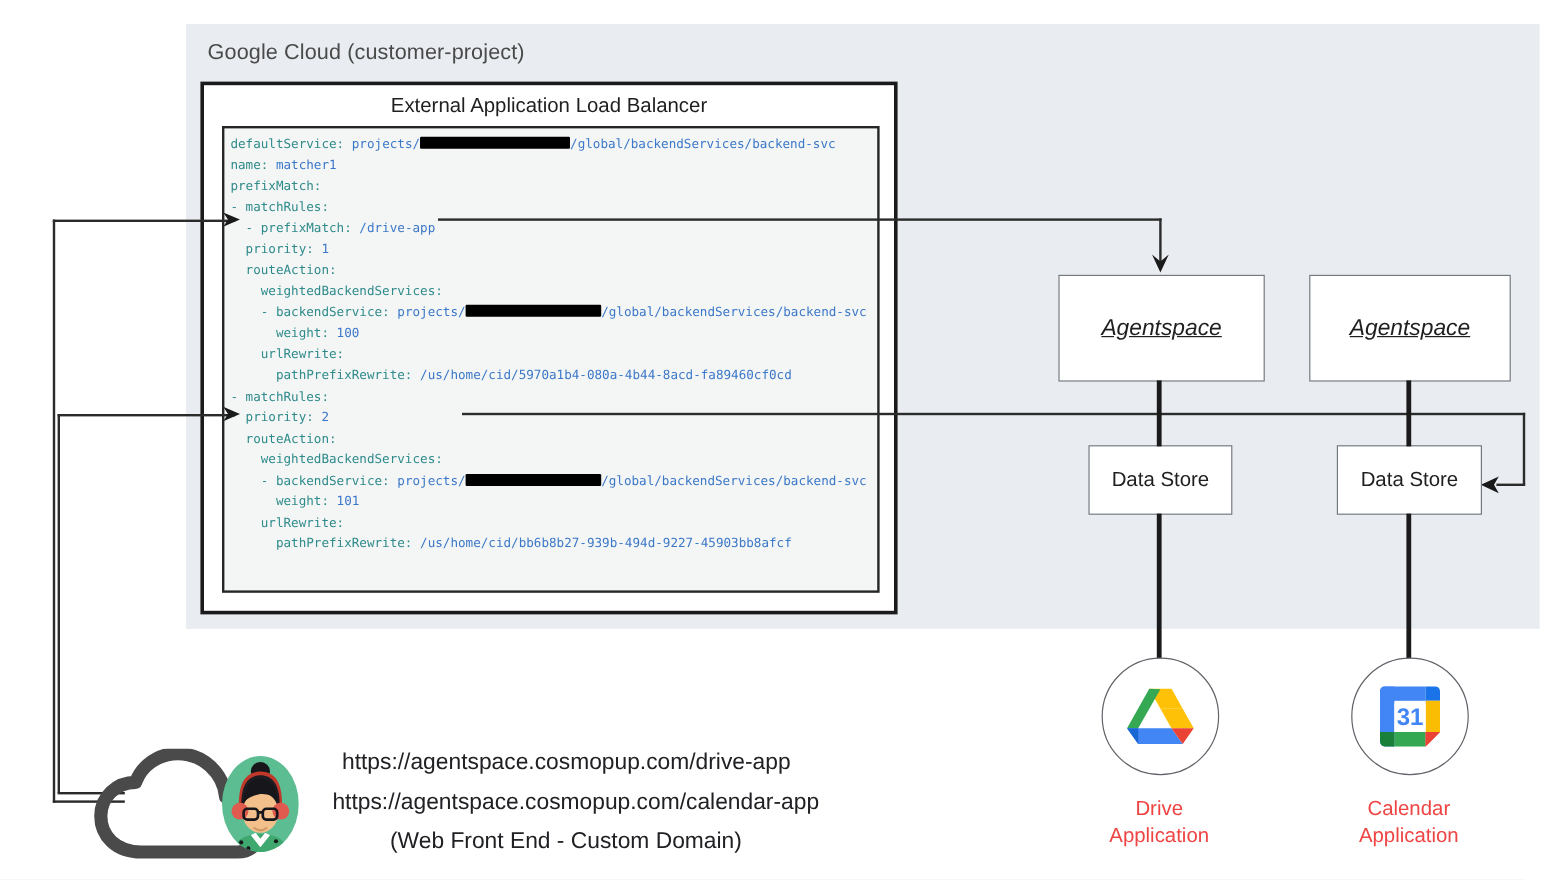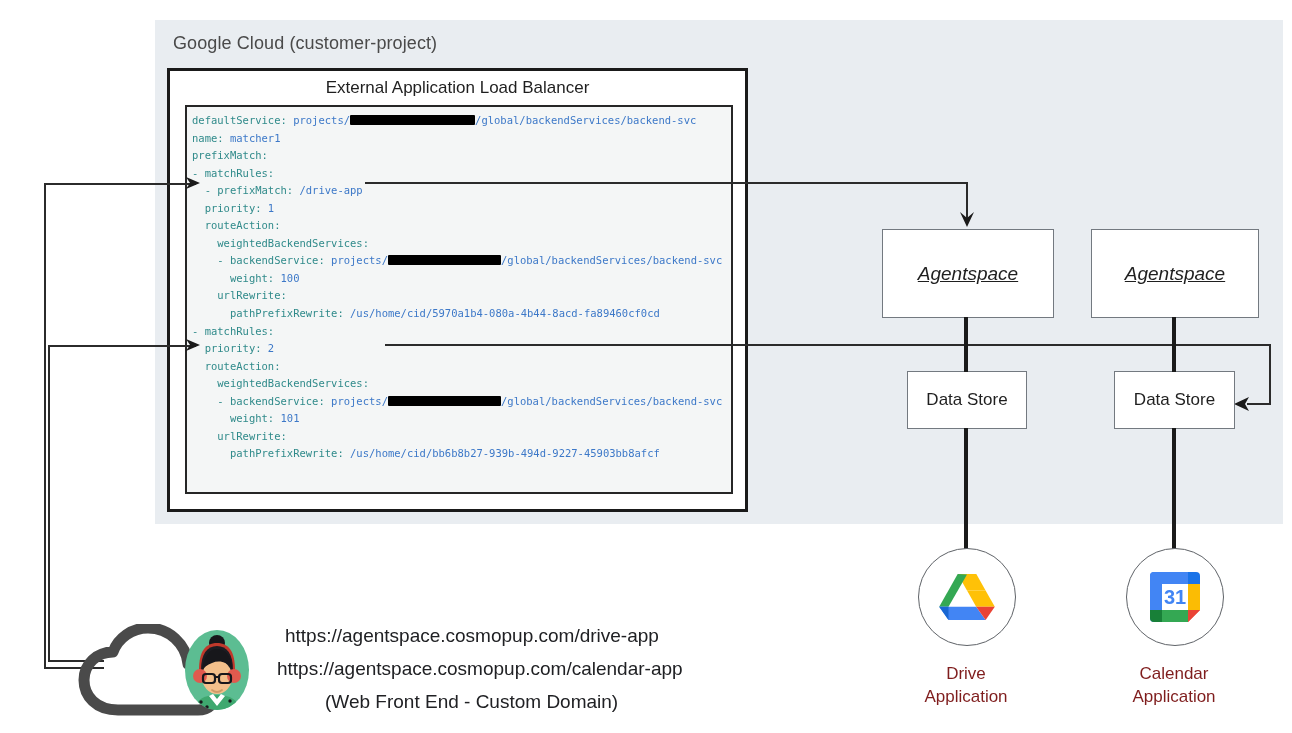--- a/index.html
+++ b/index.html
@@ -61,21 +61,21 @@
   .ln{position:absolute;background:#1a1a1a;}
   .ln-thin{position:absolute;background:#2b2b2b;}
 
   
   .app-circle{
     position:absolute;width:96px;height:96px;border-radius:50%;
     background:#ffffff;border:1.5px solid #5f6368;
     display:flex;align-items:center;justify-content:center;
   }
   .app-caption{
-    position:absolute;text-align:center;font-size:17px;color:#7f1d1d;
+    position:absolute;text-align:center;font-size:17px;color:#ef4444;
     line-height:23px;width:200px;
   }
 
   
   .url-line{
     position:absolute;font-size:19px;color:#202124;white-space:nowrap;
   }
 
   
   .cloud-wrap{position:absolute;left:78px;top:624px;width:150px;height:92px;}

